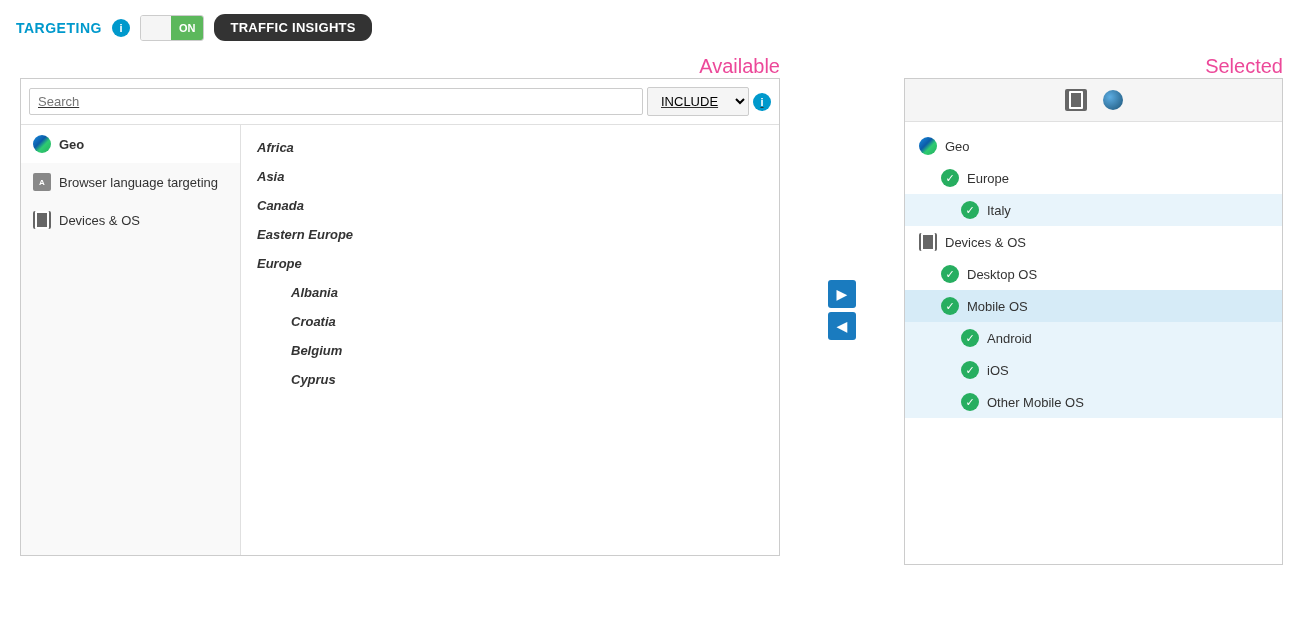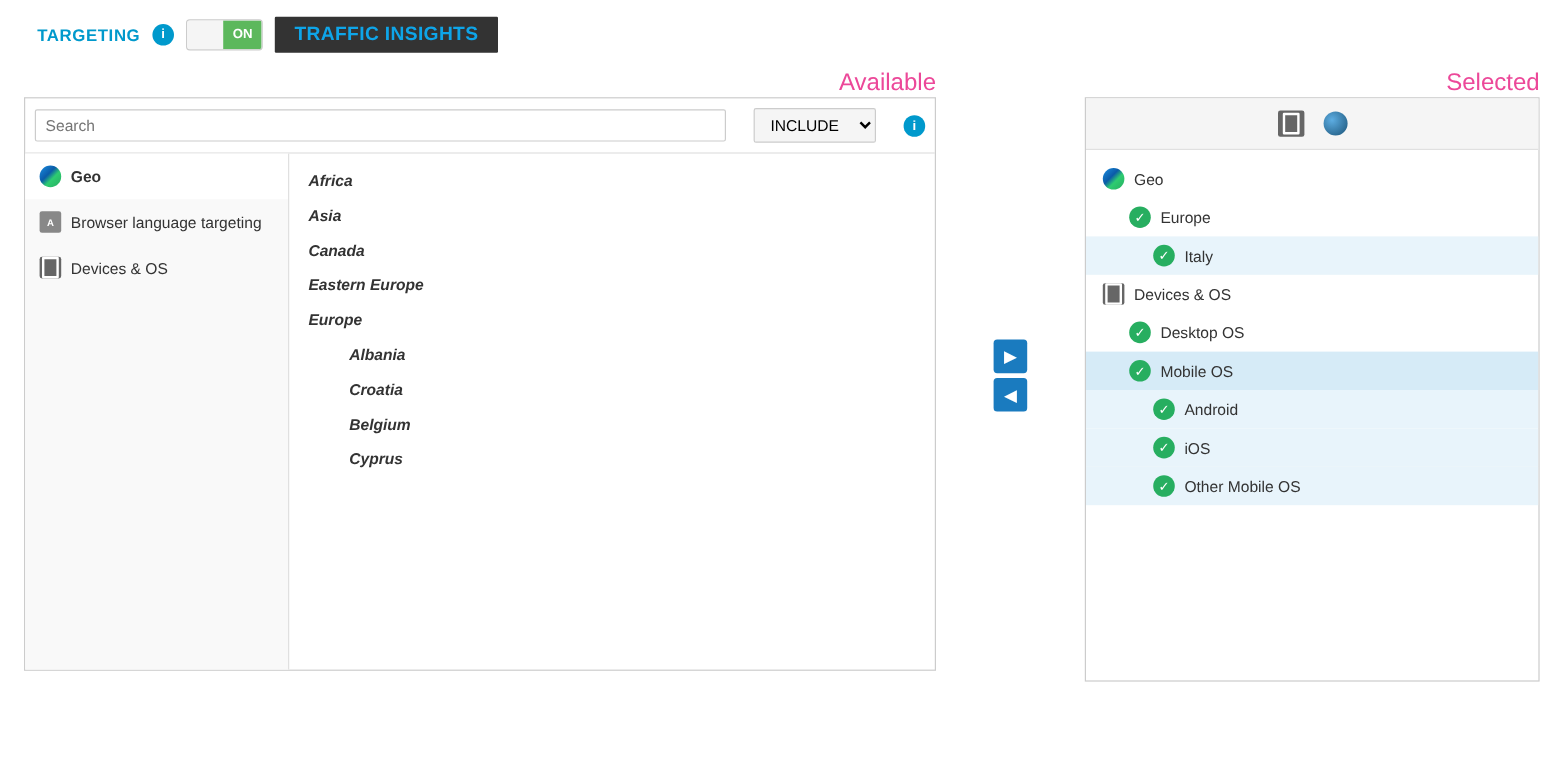--- a/index.html
+++ b/index.html
@@ -9,21 +9,21 @@
       background: #fff;
       color: #333;
       width: 1303px;
       min-height: 640px;
     }
 
     
     .header {
       display: flex;
       align-items: center;
-      padding: 14px 31px;
+      padding: 14px 16px;
       gap: 10px;
     }
     .targeting-label {
       font-weight: bold;
       color: #0099cc;
       font-size: 14px;
       letter-spacing: 0.5px;
     }
     .info-icon {
       width: 18px; height: 18px;
@@ -54,26 +54,26 @@
       background: #5cb85c;
       color: #fff;
       font-size: 11px;
       font-weight: bold;
       padding: 0 8px;
       border: none;
       cursor: pointer;
     }
     .traffic-insights-btn {
       background: #333;
-      color: #0ea5e9;
-      font-weight: bold;
-      font-size: 16px;
+      color: #ffffff;
+      font-weight: bold;
+      font-size: 13px;
       padding: 6px 16px;
       border: none;
-      border-radius: 1px;
+      border-radius: 11px;
       cursor: pointer;
       letter-spacing: 0.3px;
     }
 
     
     .main-content {
       display: flex;
       padding: 0 20px;
       gap: 40px;
     }
@@ -98,22 +98,23 @@
       border: 1px solid #ccc;
       background: #fff;
       display: flex;
       flex-direction: column;
     }
 
     .search-row {
       display: flex;
       align-items: center;
       padding: 8px 8px;
-      gap: 23px;
+      gap: 4px;
       border-bottom: 1px solid #e0e0e0;
+      text-decoration: underline;
     }
     .search-input {
       flex: 1;
       border: 1px solid #ccc;
       padding: 5px 8px;
       font-size: 13px;
       border-radius: 2px;
       outline: none;
     }
     .include-select {

